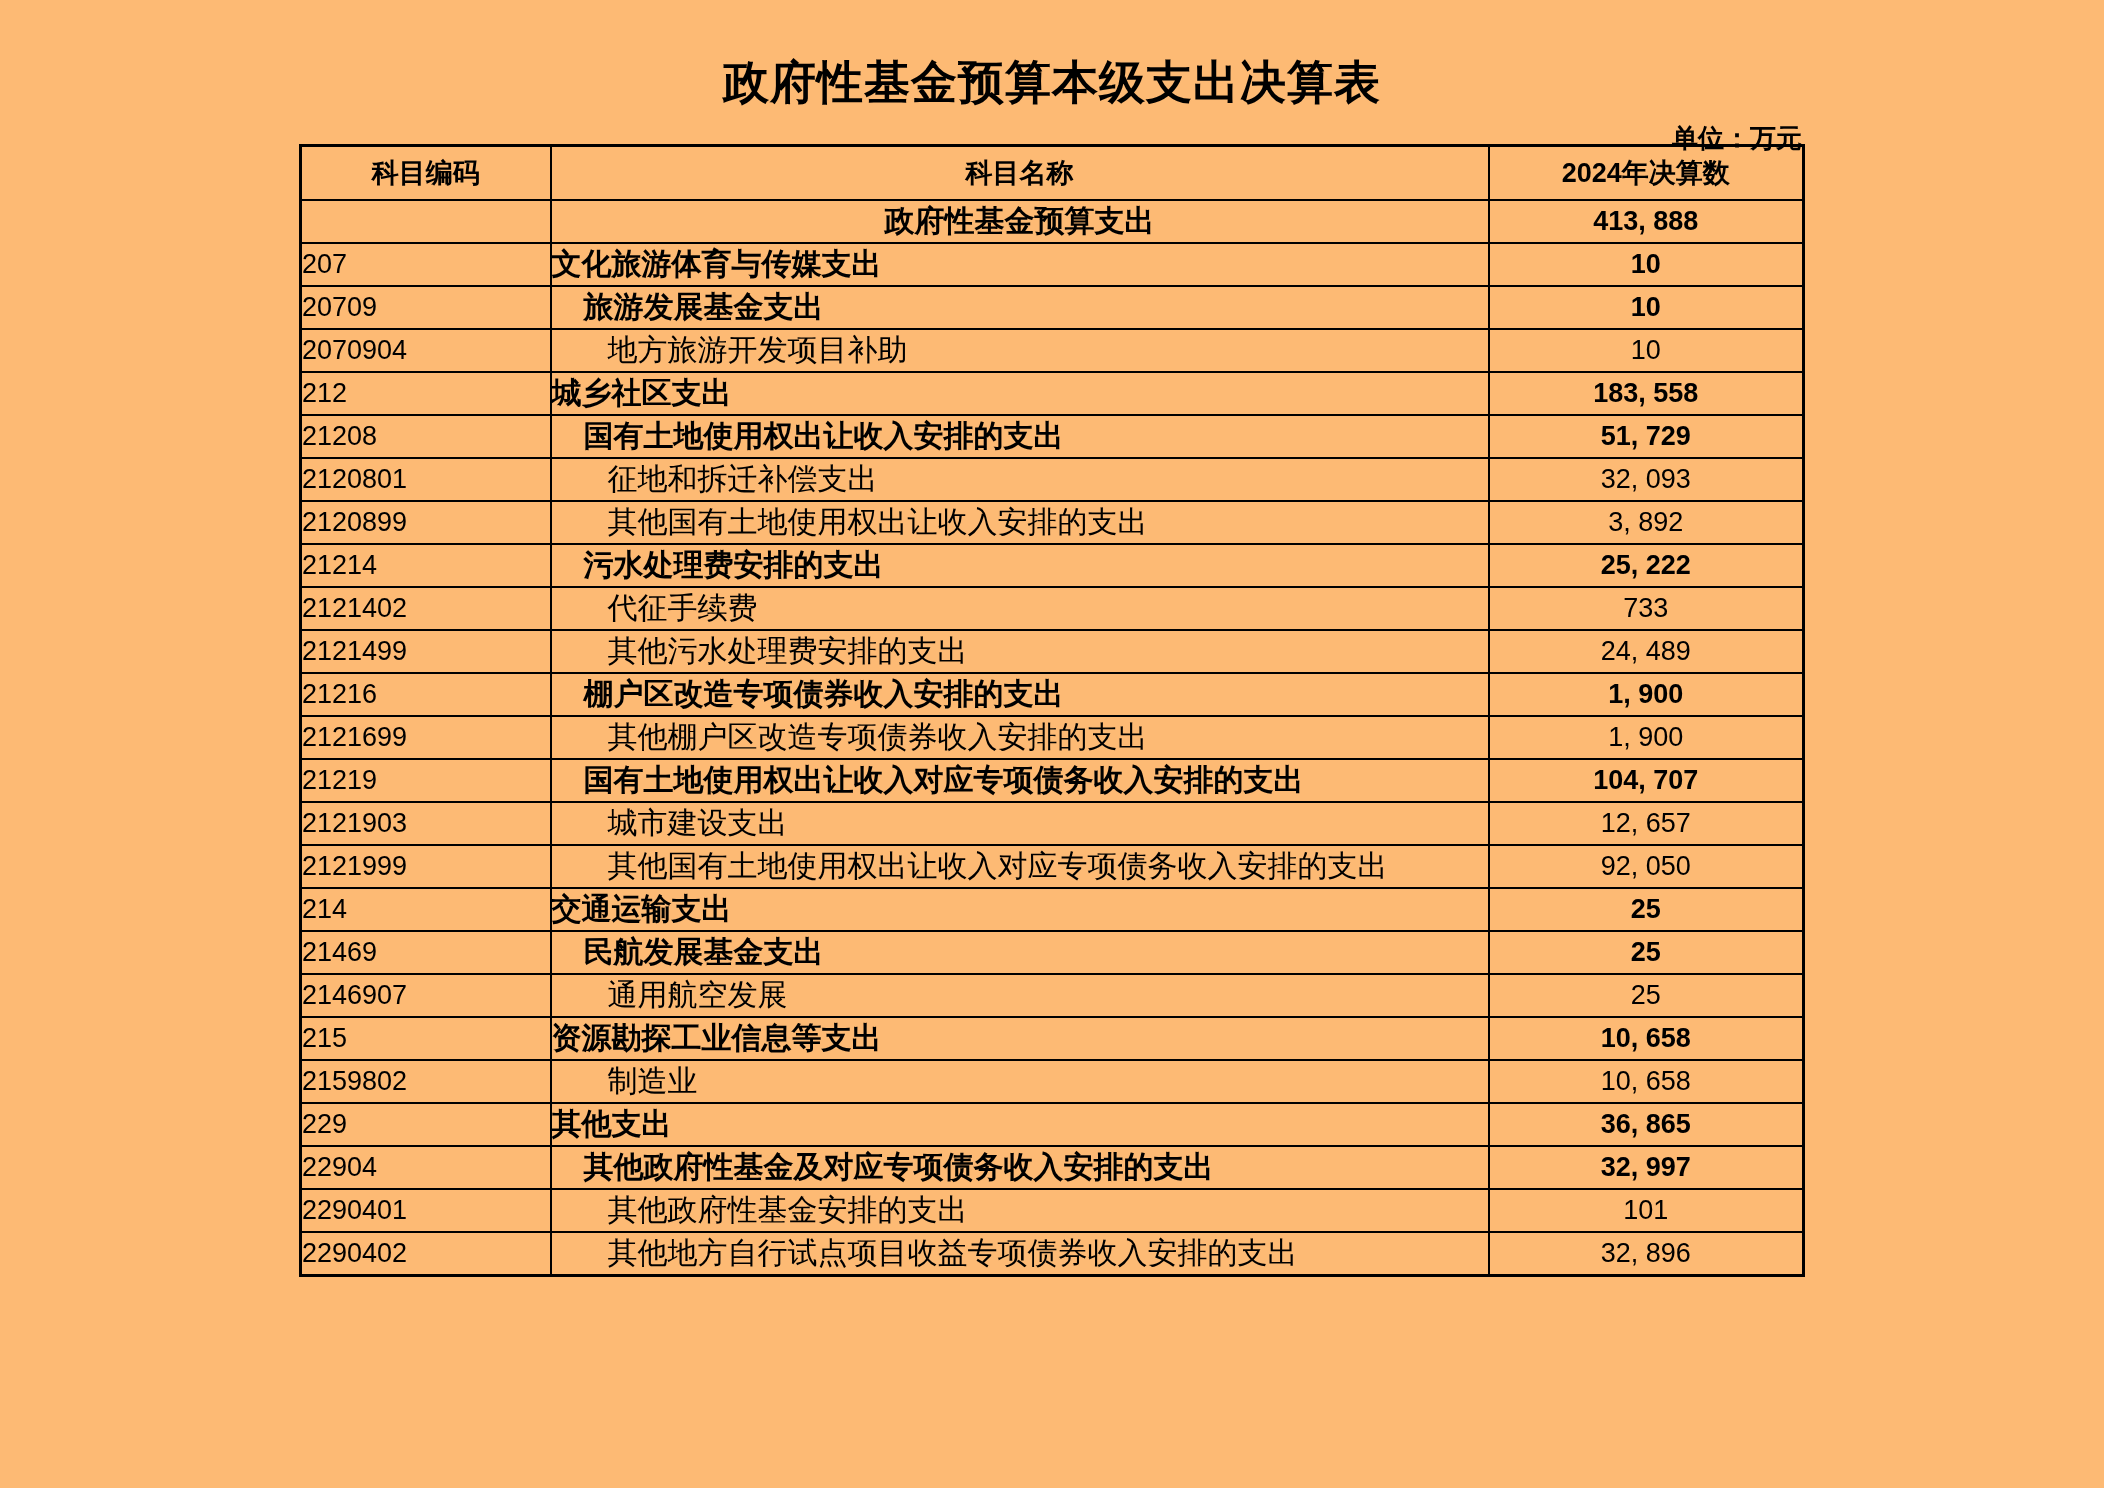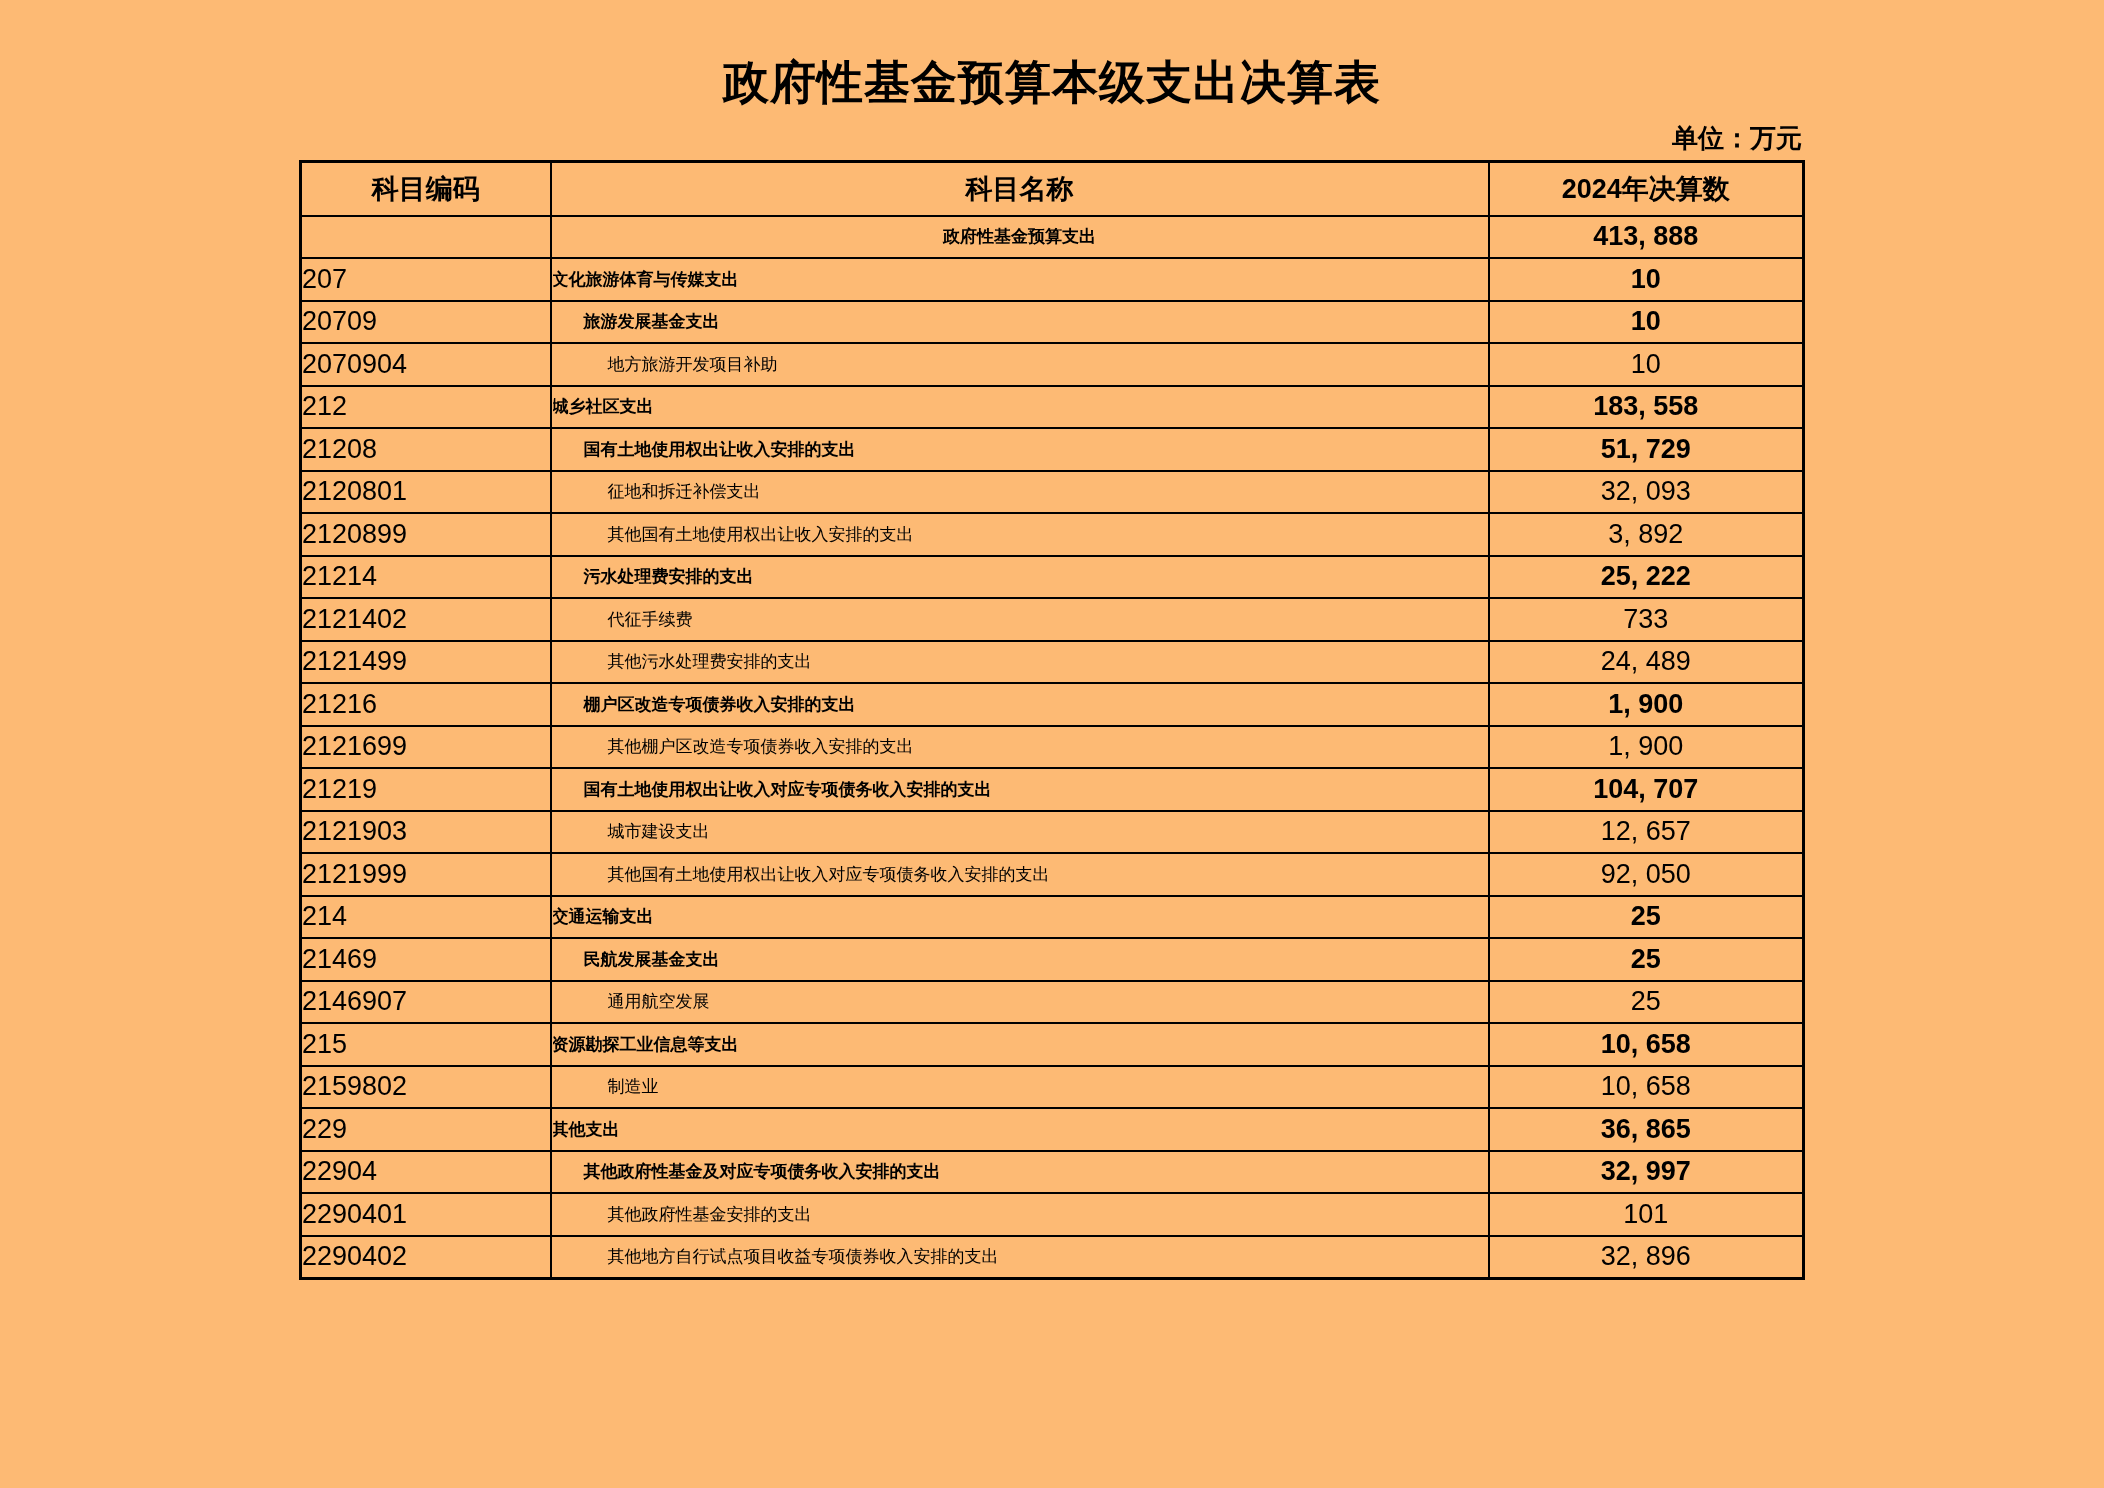--- a/index.html
+++ b/index.html
@@ -33,21 +33,21 @@
     position: absolute;
     top: 121px;
     left: 299px;
     width: 1503px;
     text-align: right;
     font-size: 26px;
     font-weight: bold;
   }
   table.budget {
     position: absolute;
-    top: 160px;
+    top: 144px;
     left: 299px;
     width: 1503px;
     border-collapse: collapse;
     table-layout: fixed;
     border: 3px solid #000000;
   }
   table.budget th,
   table.budget td {
     border: 2px solid #000000;
     padding: 0;
@@ -62,23 +62,22 @@
     font-weight: bold;
     text-align: center;
   }
   td.code-cell {
     font-size: 27px;
     font-weight: normal;
     text-align: left;
     padding-left: 6px;
   }
   td.name-cell {
-    font-size: 17px;
+    font-size: 30px;
     text-align: left;
-    border-radius: 18px;
   }
   td.name-cell.indent-0 { padding-left: 0; }
   td.name-cell.indent-1 { padding-left: 32px; }
   td.name-cell.indent-2 { padding-left: 56px; }
   td.name-cell.center   { text-align: center; padding-left: 0; }
   td.value-cell {
     font-size: 27px;
     text-align: center;
     padding-right: 8px;
   }

